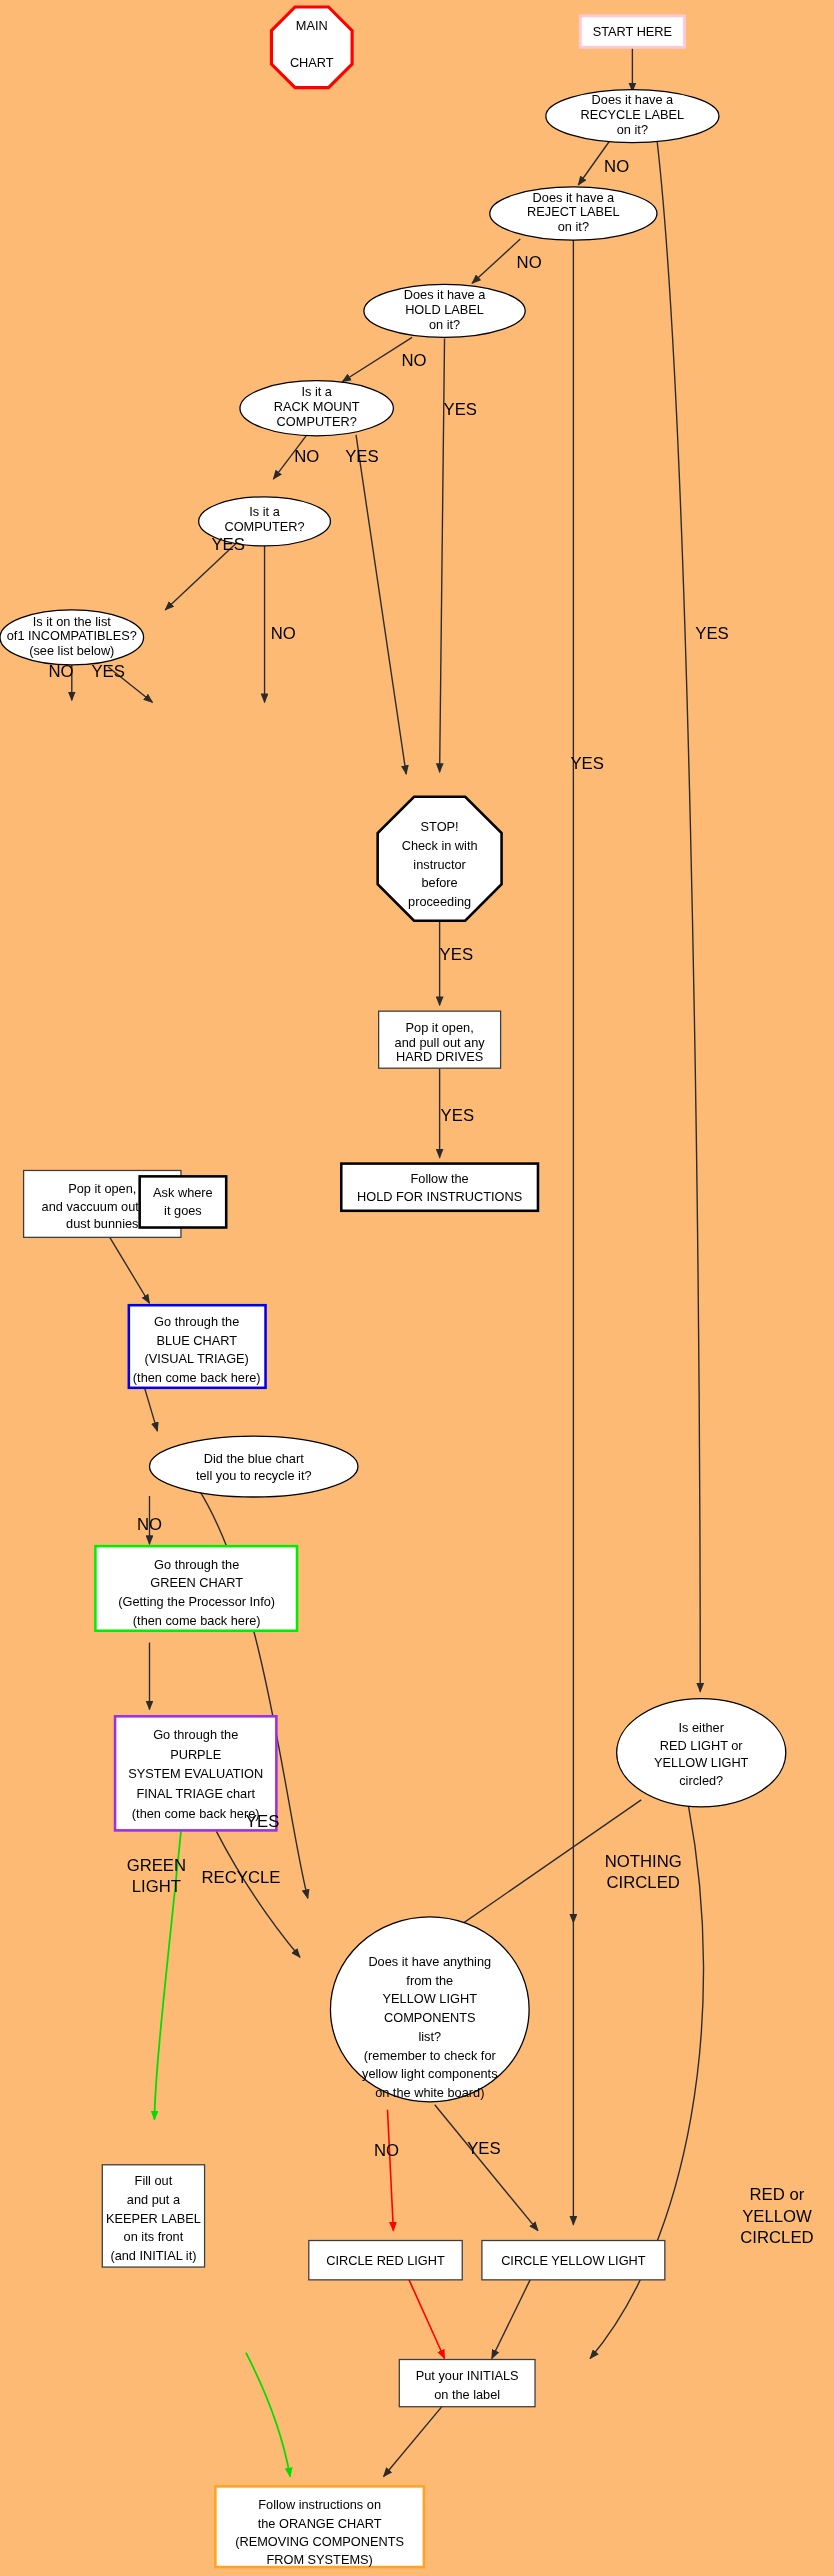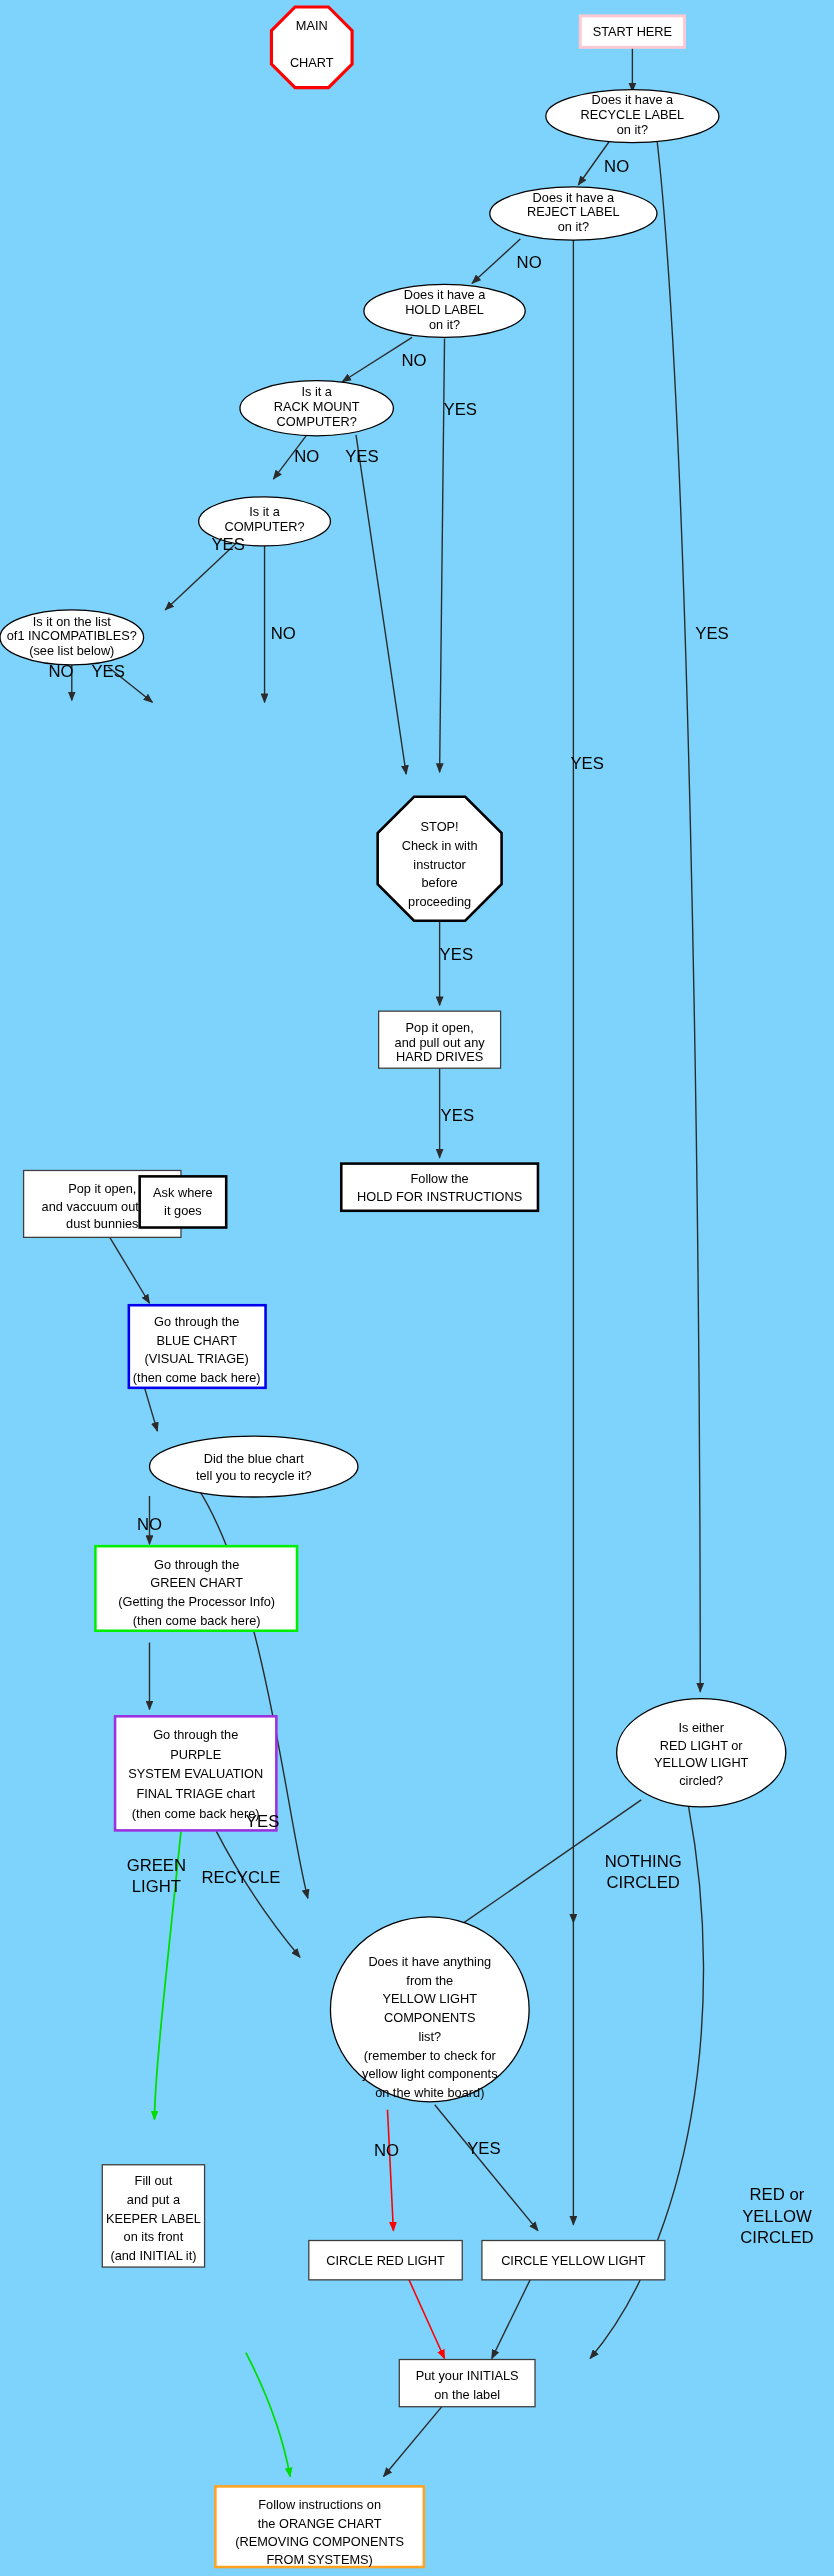--- a/index.html
+++ b/index.html
@@ -1,17 +1,17 @@
 <!DOCTYPE html>
 <html><head>
 <meta charset="utf-8">
 <style>
   html,body{margin:0;padding:0;background:#ffffff;}
   body{font-family:"Liberation Sans", sans-serif;}
-  #chart-root{position:relative;width:834px;height:2576px;overflow:hidden;background:#7dd3fc;}
+  #chart-root{position:relative;width:834px;height:2576px;overflow:hidden;background:#fdba74;}
   svg#flow{position:absolute;left:0;top:0;width:834px;height:2576px;}
   text{font-family:"Liberation Sans", sans-serif;fill:#000;}
   .node-text{font-size:13px;text-anchor:middle;}
   .edge-label{font-size:17px;text-anchor:middle;}
   .edge{fill:none;stroke:#2b2b2b;stroke-width:1.4;}
   .edge-red{fill:none;stroke:#ff0000;stroke-width:1.6;}
   .edge-green{fill:none;stroke:#00dd00;stroke-width:1.8;}
   .shape{fill:#ffffff;stroke:#000000;stroke-width:1.3;}
   .shape-thick{fill:#ffffff;stroke:#000000;stroke-width:2.6;}
   .shape-octa-red{fill:#ffffff;stroke:#ff0000;stroke-width:3.2;}

